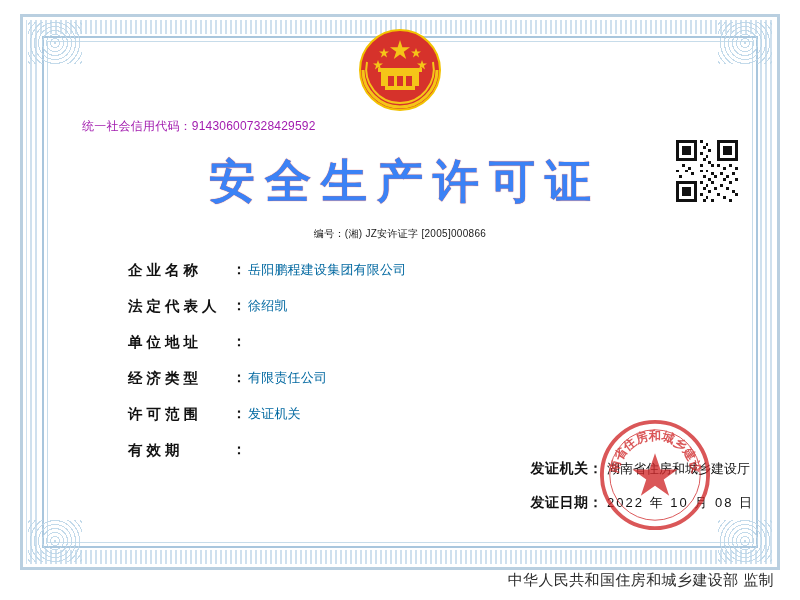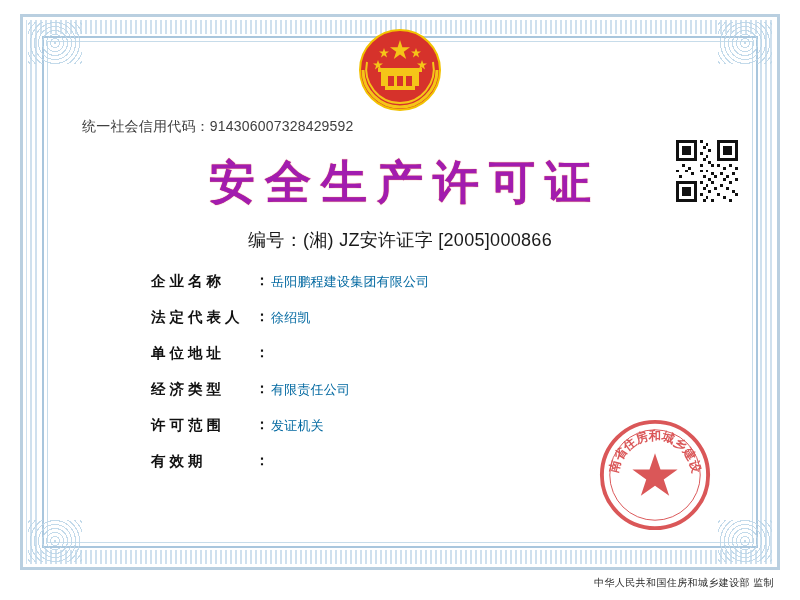--- a/index.html
+++ b/index.html
@@ -107,57 +107,56 @@
   .content {
     position: absolute;
     left: 60px;
     right: 60px;
     top: 118px;
     bottom: 60px;
     z-index: 4;
   }
 
   .credit-code {
-    font-size: 14px;
-    color: #404040;
+    font-size: 12px;
+    color: #a21caf;
     letter-spacing: .2px;
     margin-left: 22px;
   }
 
   .title {
     margin-top: 16px;
     text-align: center;
     font-family: "DejaVu Sans", "Liberation Sans", sans-serif;
     font-size: 46px;
     font-weight: bold;
     letter-spacing: 10px;
-    color: #a21caf;
+    color: #3b82f6;
     text-shadow: 0 0 1px #d4332c;
     padding-left: 10px;
   }
 
   .cert-no {
     margin-top: 14px;
     text-align: center;
-    font-size: 18px;
+    font-size: 10px;
     color: #1a1a1a;
     letter-spacing: .3px;
   }
 
   .fields {
     margin-top: 20px;
     padding-left: 68px;
   }
   .field-row {
     display: flex;
-    align-items: flex-end;
+    align-items: flex-start;
     margin-bottom: 17px;
     font-size: 13.5px;
     color: #111;
-    margin-left: 23px;
   }
   .field-label {
     width: 120px;
     flex: 0 0 120px;
     display: flex;
     justify-content: space-between;
     font-size: 14.5px;
     font-weight: bold;
     color: #111;
   }
@@ -219,21 +218,21 @@
     z-index: 7;
     opacity: .78;
     pointer-events: none;
   }
 
   
   .footer {
     position: absolute;
     right: 26px;
     bottom: 10px;
-    font-size: 10px;
+    font-size: 15px;
     color: #2b2b2b;
     letter-spacing: .4px;
   }
 </style>
 </head>
 <body>
 
 <div class="certificate">
 
   <div class="frame-outer"></div>
@@ -392,20 +391,30 @@
       <div class="field-row valid-row">
         <div class="field-label">
           <span class="ch">有 效 期</span>
           <span class="field-colon">：</span>
         </div>
       </div>
 
     </div>
   </div>
 
+  <div class="issuer">
+    <div class="issuer-row">
+      <span class="issuer-label">发证机关：</span>
+      <span class="issuer-value">湖南省住房和城乡建设厅</span>
+    </div>
+    <div class="issuer-row">
+      <span class="issuer-label">发证日期：</span>
+      <span class="date-value">2022 年 10 月 08 日</span>
+    </div>
+  </div>
 
   <svg class="seal" viewBox="0 0 120 120">
     <circle cx="60" cy="60" r="54" fill="none" stroke="#d0282a" stroke-width="4"></circle>
     <circle cx="60" cy="60" r="46" fill="none" stroke="#d0282a" stroke-width="1"></circle>
     <polygon points="60,38 65.6,54.5 83,54.5 68.9,64.7 74.4,81.2 60,71 45.6,81.2 51.1,64.7 37,54.5 54.4,54.5" fill="#d0282a"></polygon>
     <path id="sealArc" d="M 22 62 A 38 38 0 0 1 98 62" fill="none"></path>
     <text font-family="'DejaVu Sans','Liberation Sans',sans-serif" font-size="12.5" fill="#d0282a" font-weight="bold">
       <textPath href="#sealArc" startOffset="50%" text-anchor="middle">湖南省住房和城乡建设厅</textPath>
     </text>
   </svg>

